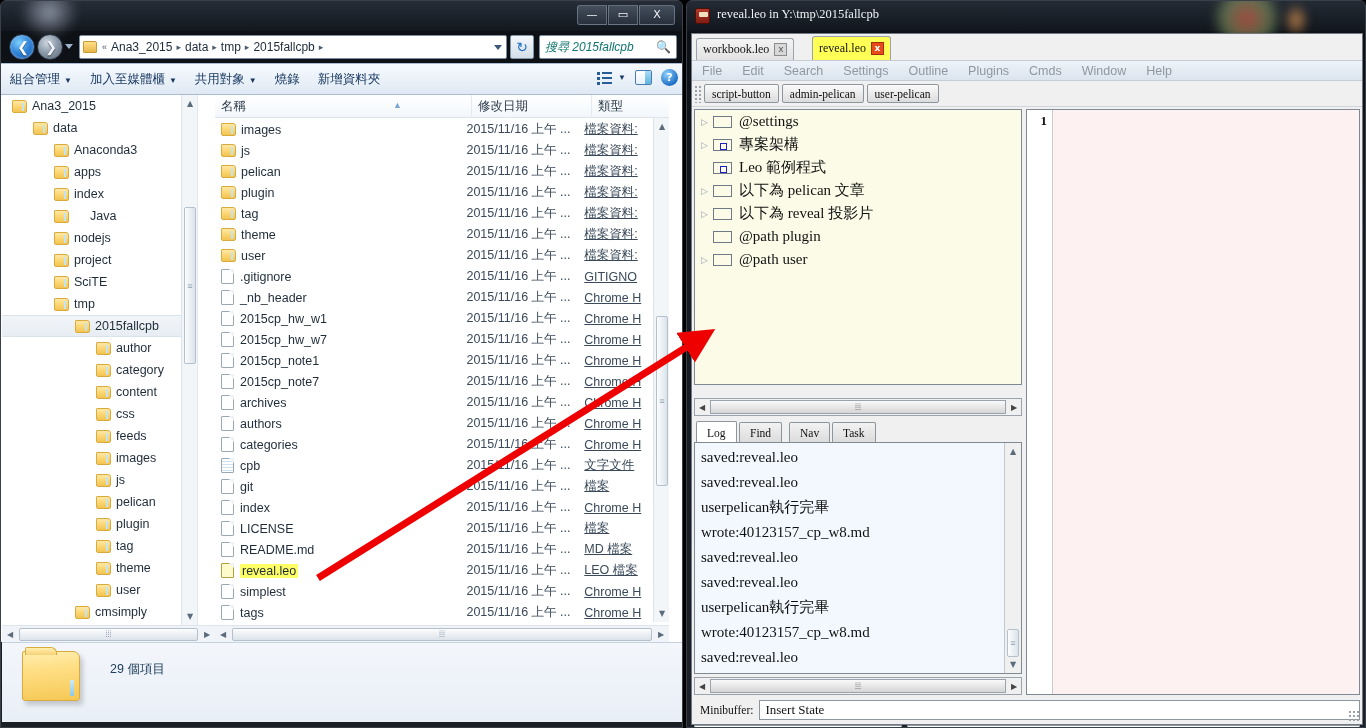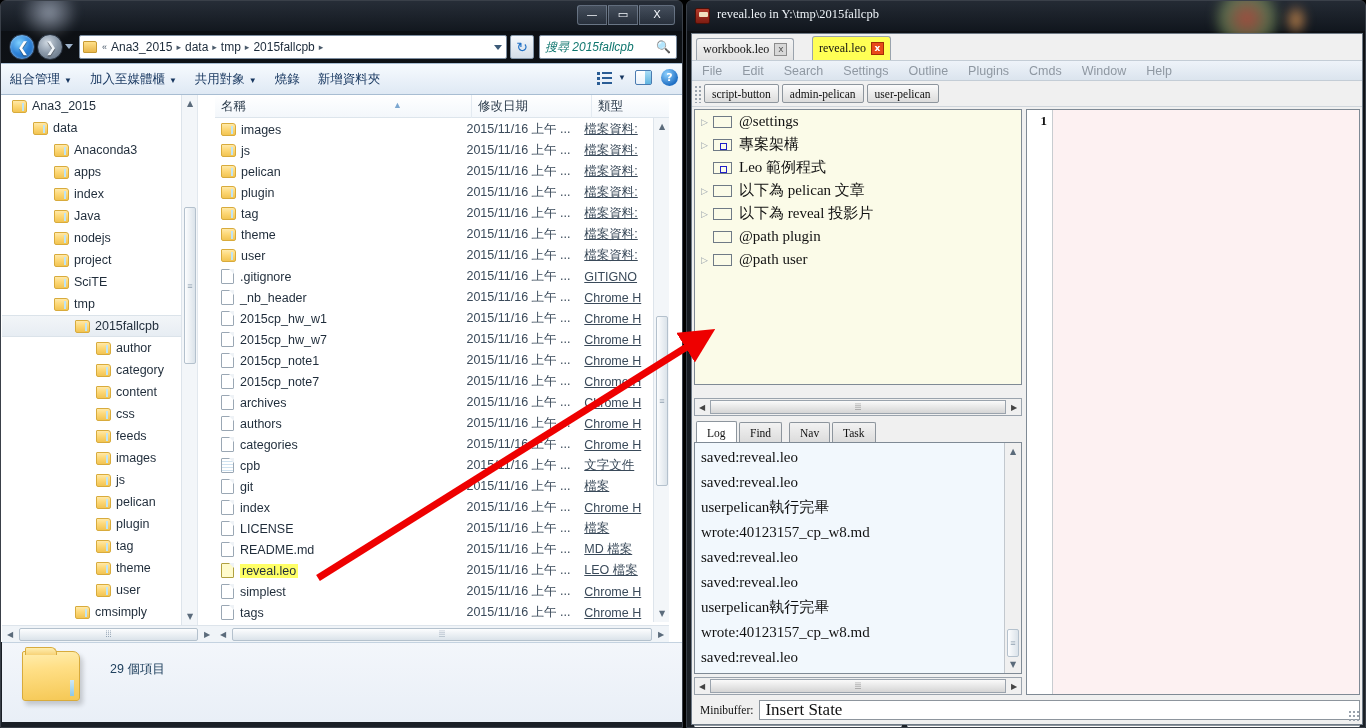--- a/index.html
+++ b/index.html
@@ -355,21 +355,21 @@
     position:absolute; left:0; top:0; width:26px; height:584px;
     background:#fff; border-right:1px solid #c8ccd0;
   }
   #body-gutter .ln { font-family:"Liberation Serif", serif; font-size:13px; font-weight:bold;
     color:#111; text-align:right; padding-right:5px; line-height:22px; }
 
   
   #minibuffer-row { position:absolute; left:2px; top:665px; width:666px; height:22px; display:flex; align-items:center; }
   #minibuffer-row .lbl { font-family:"Liberation Serif", serif; font-size:11.5px; color:#111; padding:0 6px; white-space:nowrap;}
   #minibuffer-row .fld { flex:1; height:20px; background:#fff; border:1px solid #8d959d;
-    font-family:"Liberation Serif", serif; font-size:17px; color:#111;
+    font-family:"Liberation Serif", serif; font-size:13px; color:#111;
     display:flex; align-items:center; padding-left:5px; }
   #status-row { position:absolute; left:2px; top:690px; width:666px; height:22px; display:flex; align-items:center; gap:5px;}
   #status-row .fld { height:20px; background:#fff; border:1px solid #8d959d;
     font-family:"Liberation Serif", serif; font-size:11.5px; color:#111;
     display:flex; align-items:center; padding-left:5px; }
   #status-row .f1 { width:208px; }
   #status-row .f2 { flex:1; }
   #resize-grip { position:absolute; right:2px; bottom:2px; width:12px; height:12px;
     background-image: radial-gradient(#9aa3ad 0.8px, transparent 1px);
     background-size: 4px 4px; }
@@ -469,21 +469,21 @@
               <span>Anaconda3</span>
             </div>
             <div class="treerow" style="padding-left: 52px;">
               <div class="folder"></div>
               <span>apps</span>
             </div>
             <div class="treerow" style="padding-left: 52px;">
               <div class="folder"></div>
               <span>index</span>
             </div>
-            <div class="treerow" style="padding-left: 52px;">
+            <div class="treerow" style="padding-left: 52px; gap: 16px;">
               <div class="folder"></div>
               <span>Java</span>
             </div>
             <div class="treerow" style="padding-left: 52px;">
               <div class="folder"></div>
               <span>nodejs</span>
             </div>
             <div class="treerow" style="padding-left: 52px;">
               <div class="folder"></div>
               <span>project</span>

